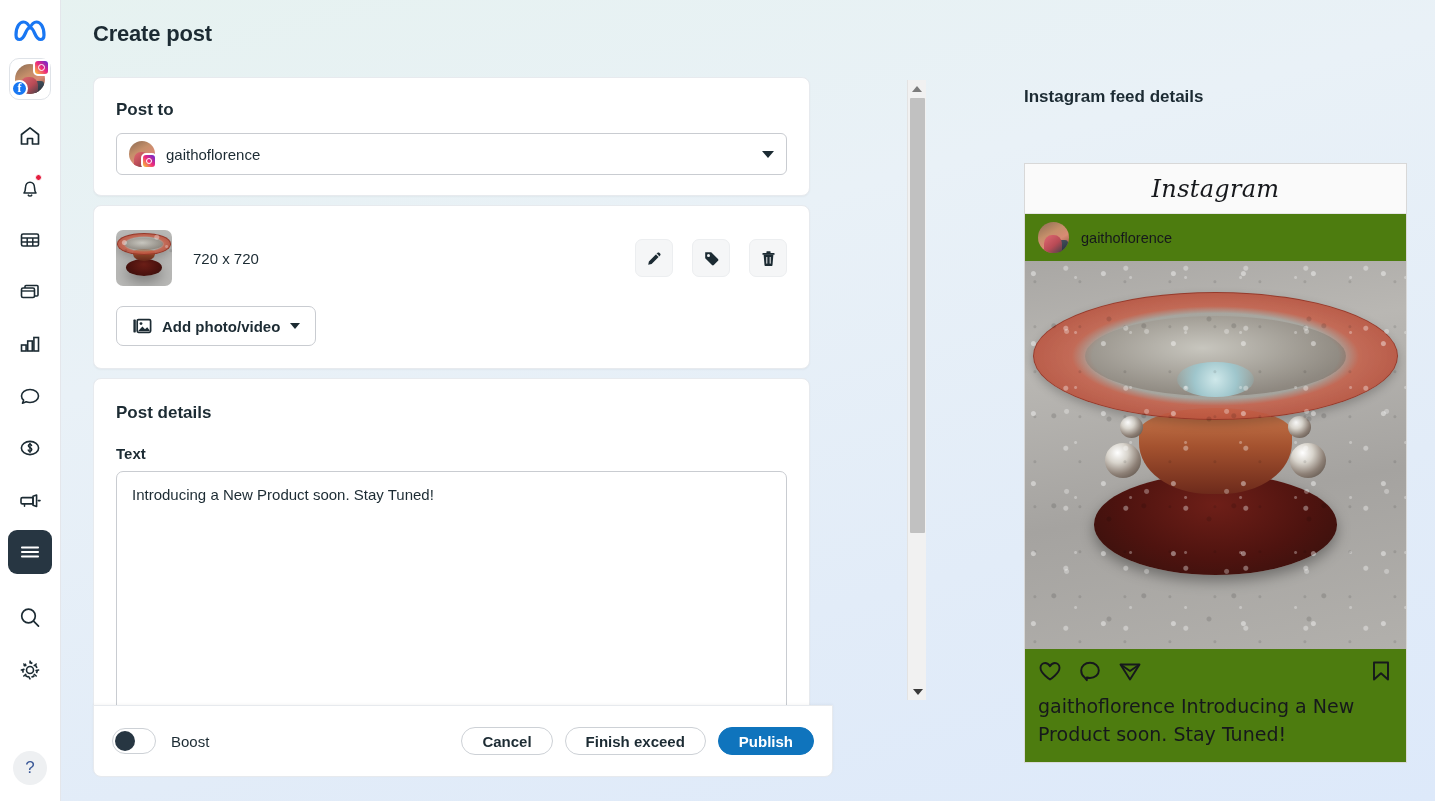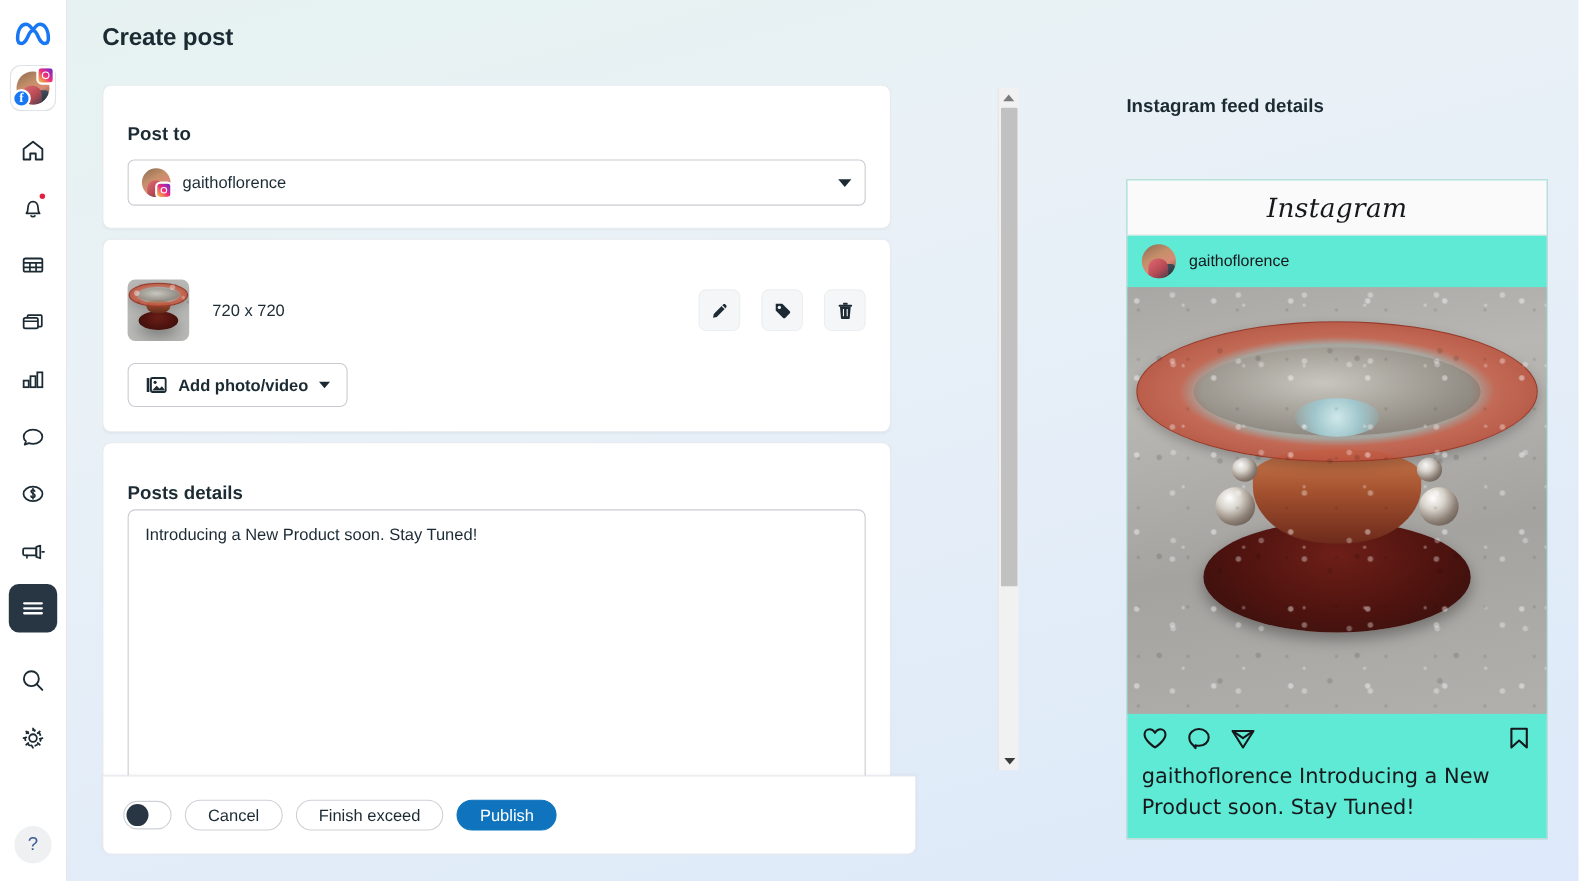--- a/index.html
+++ b/index.html
@@ -109,21 +109,21 @@
   .scroll-area {
     position: absolute; left: 0; top: 0; width: 740px; height: 628px;
     overflow: hidden;
   }
   .card {
     background: #fff; width: 717px;
     border: 1px solid #e7eaee; border-radius: 8px;
     box-shadow: 0 1px 2px rgba(0,0,0,0.04);
   }
   .card + .card { margin-top: 9px; }
-  .card-inner { padding: 22px 22px 22px 22px; margin-top: 12px; }
+  .card-inner { padding: 22px 22px 22px 22px; }
   .sec-title { font-size: 17px; font-weight: bold; margin: 0 0 4px 0; }
   .sec-sub { font-size: 14.5px; color: #1c2b33; margin: 0 0 22px 0; }
 
   .account-select {
     height: 42px; border: 1px solid #c9ccd1; border-radius: 6px;
     display: flex; align-items: center; padding: 0 12px;
     margin-top: 13px; cursor: pointer; background: #fff;
   }
   .account-select .name { font-size: 15px; margin-left: 11px; flex: 1; }
   .caret { width: 0; height: 0; border-left: 6px solid transparent;
@@ -182,34 +182,34 @@
     width: 44px; height: 26px; border-radius: 14px; background: #fff;
     border: 1px solid #cdd1d6; position: relative; cursor: pointer;
   }
   .toggle .knob {
     position: absolute; left: 2px; top: 2px; width: 20px; height: 20px;
     border-radius: 50%; background: #273642;
   }
   .boost-lbl { font-size: 15px; margin-left: 15px; flex: 1; }
   .btn {
     height: 28px; padding: 0 20px; border-radius: 19px; font-size: 15px;
-    font-weight: normal; display: flex; align-items: center; justify-content: center;
+    font-weight: bold; display: flex; align-items: center; justify-content: center;
     cursor: pointer; margin-left: 12px;
   }
   .btn-sec { background: #fff; border: 1px solid #cdd1d6; color: #1c2b33; }
   .btn-pri { background: #0f74bd; color: #fff; border: 1px solid #0f74bd; }
 
   
   .preview-title {
     position: absolute; left: 1024px; top: 87px;
     font-size: 17px; font-weight: bold;
   }
   .ig-card {
     position: absolute; left: 1024px; top: 163px;
-    width: 383px; background: #5eead4;
+    width: 383px; background: #4d7c0f;
     border: 1px solid #d8d8d8;
   }
   .ig-head {
     height: 50px; background: #fafafa; border-bottom: 1px solid #e6e6e6;
     display: flex; align-items: center; justify-content: center;
   }
   .ig-wordmark {
     font-family: "DejaVu Serif", serif; font-style: italic;
     font-size: 24px; color: #16181c; letter-spacing: 0.3px;
   }
@@ -455,21 +455,22 @@
             <path d="M6.2 15 L10.4 10.6 L13 13.2 L15.2 11.2 L17.6 14.2 L17.6 15 Z" fill="#1c2b33"></path>
           </svg>
           <span class="lbl">Add photo/video</span>
           <span class="caret-sm"></span>
         </div>
       </div>
     </div>
 
     <div class="card">
       <div class="card-inner" style="padding-top:24px;">
-        <div class="sec-title">Posts details</div>
+        <div class="sec-title">Post details</div>
+        <div class="field-label">Text</div>
         <div class="textarea-box" placeholder="Write something...">
           <div class="val">Introducing a New Product soon. Stay Tuned!</div>
 
         </div>
       </div>
     </div>
 
   </div>
 
   <div class="sbar">
@@ -479,20 +480,21 @@
     <div class="sbar-thumb"></div>
     <div class="sbar-btn" style="position:absolute;bottom:0;width:19px;">
       <span class="tri-dn"></span>
     </div>
   </div>
 
   <div class="footer">
     <div class="toggle">
       <div class="knob"></div>
     </div>
+    <div class="boost-lbl">Boost</div>
     <div class="btn btn-sec">Cancel</div>
     <div class="btn btn-sec">Finish exceed</div>
     <div class="btn btn-pri">Publish</div>
   </div>
 </div>
 
 <div class="preview-title">Instagram feed details</div>
 
 <div class="ig-card">
   <div class="ig-head">

